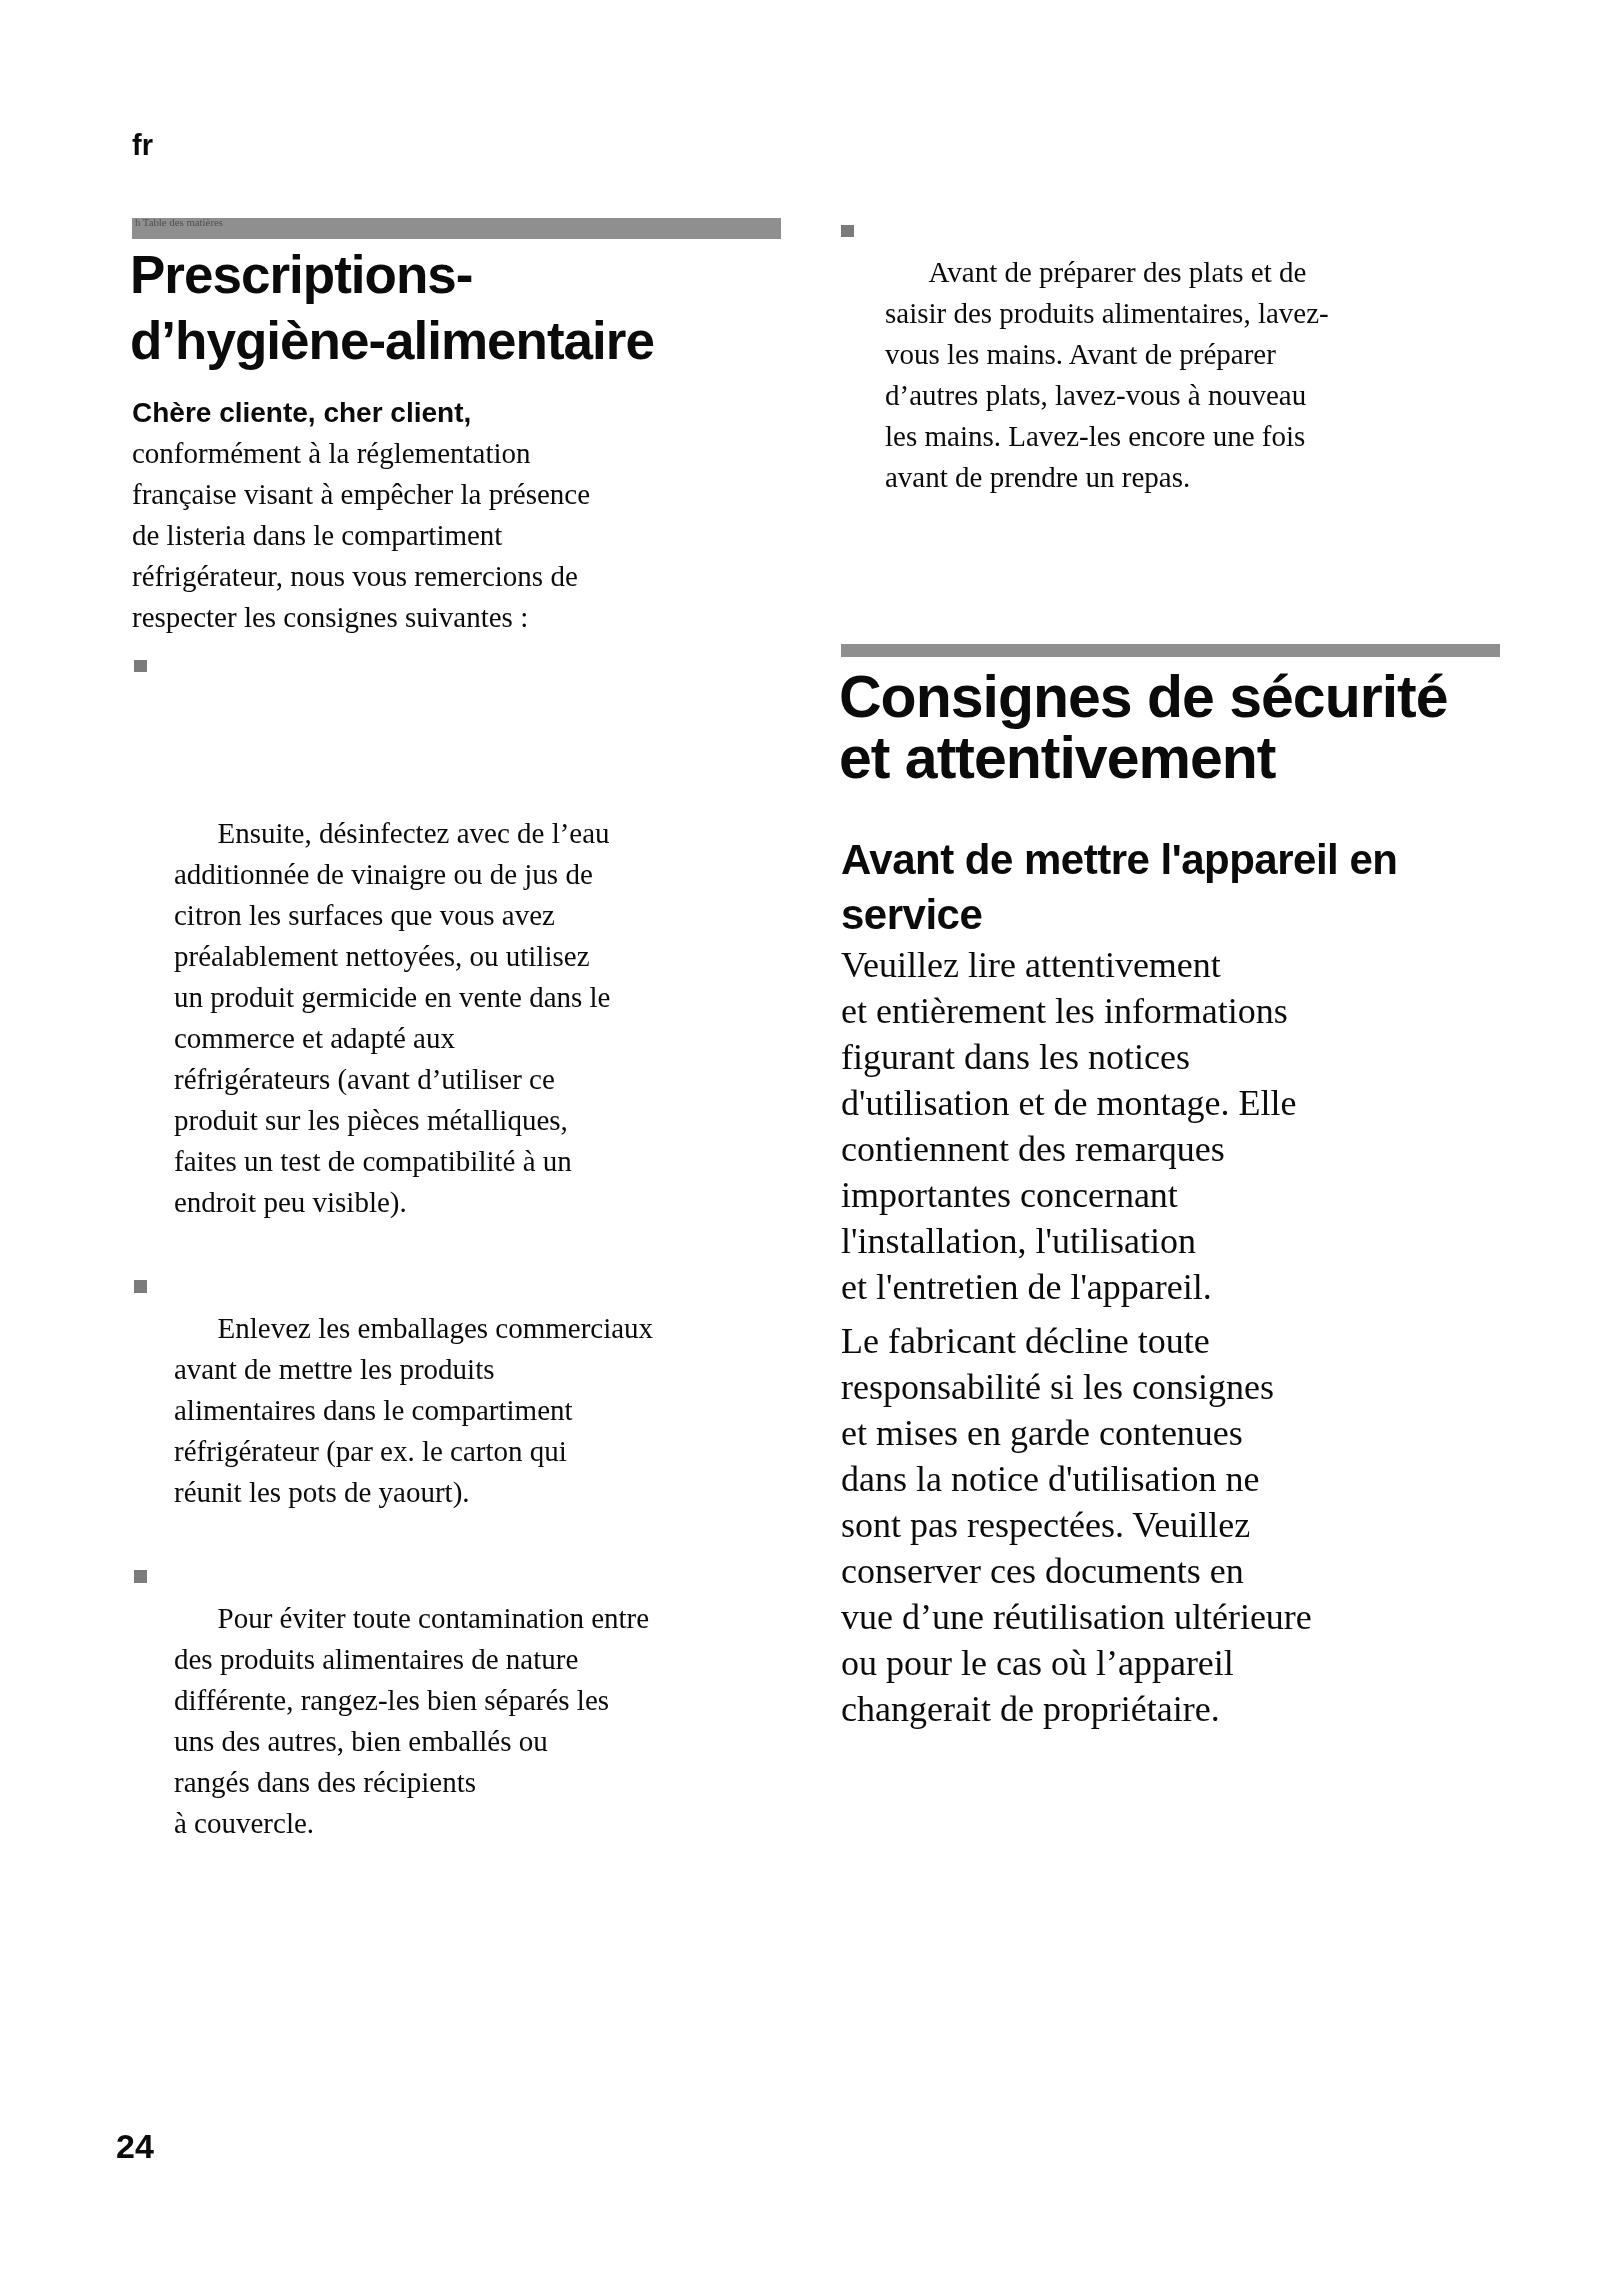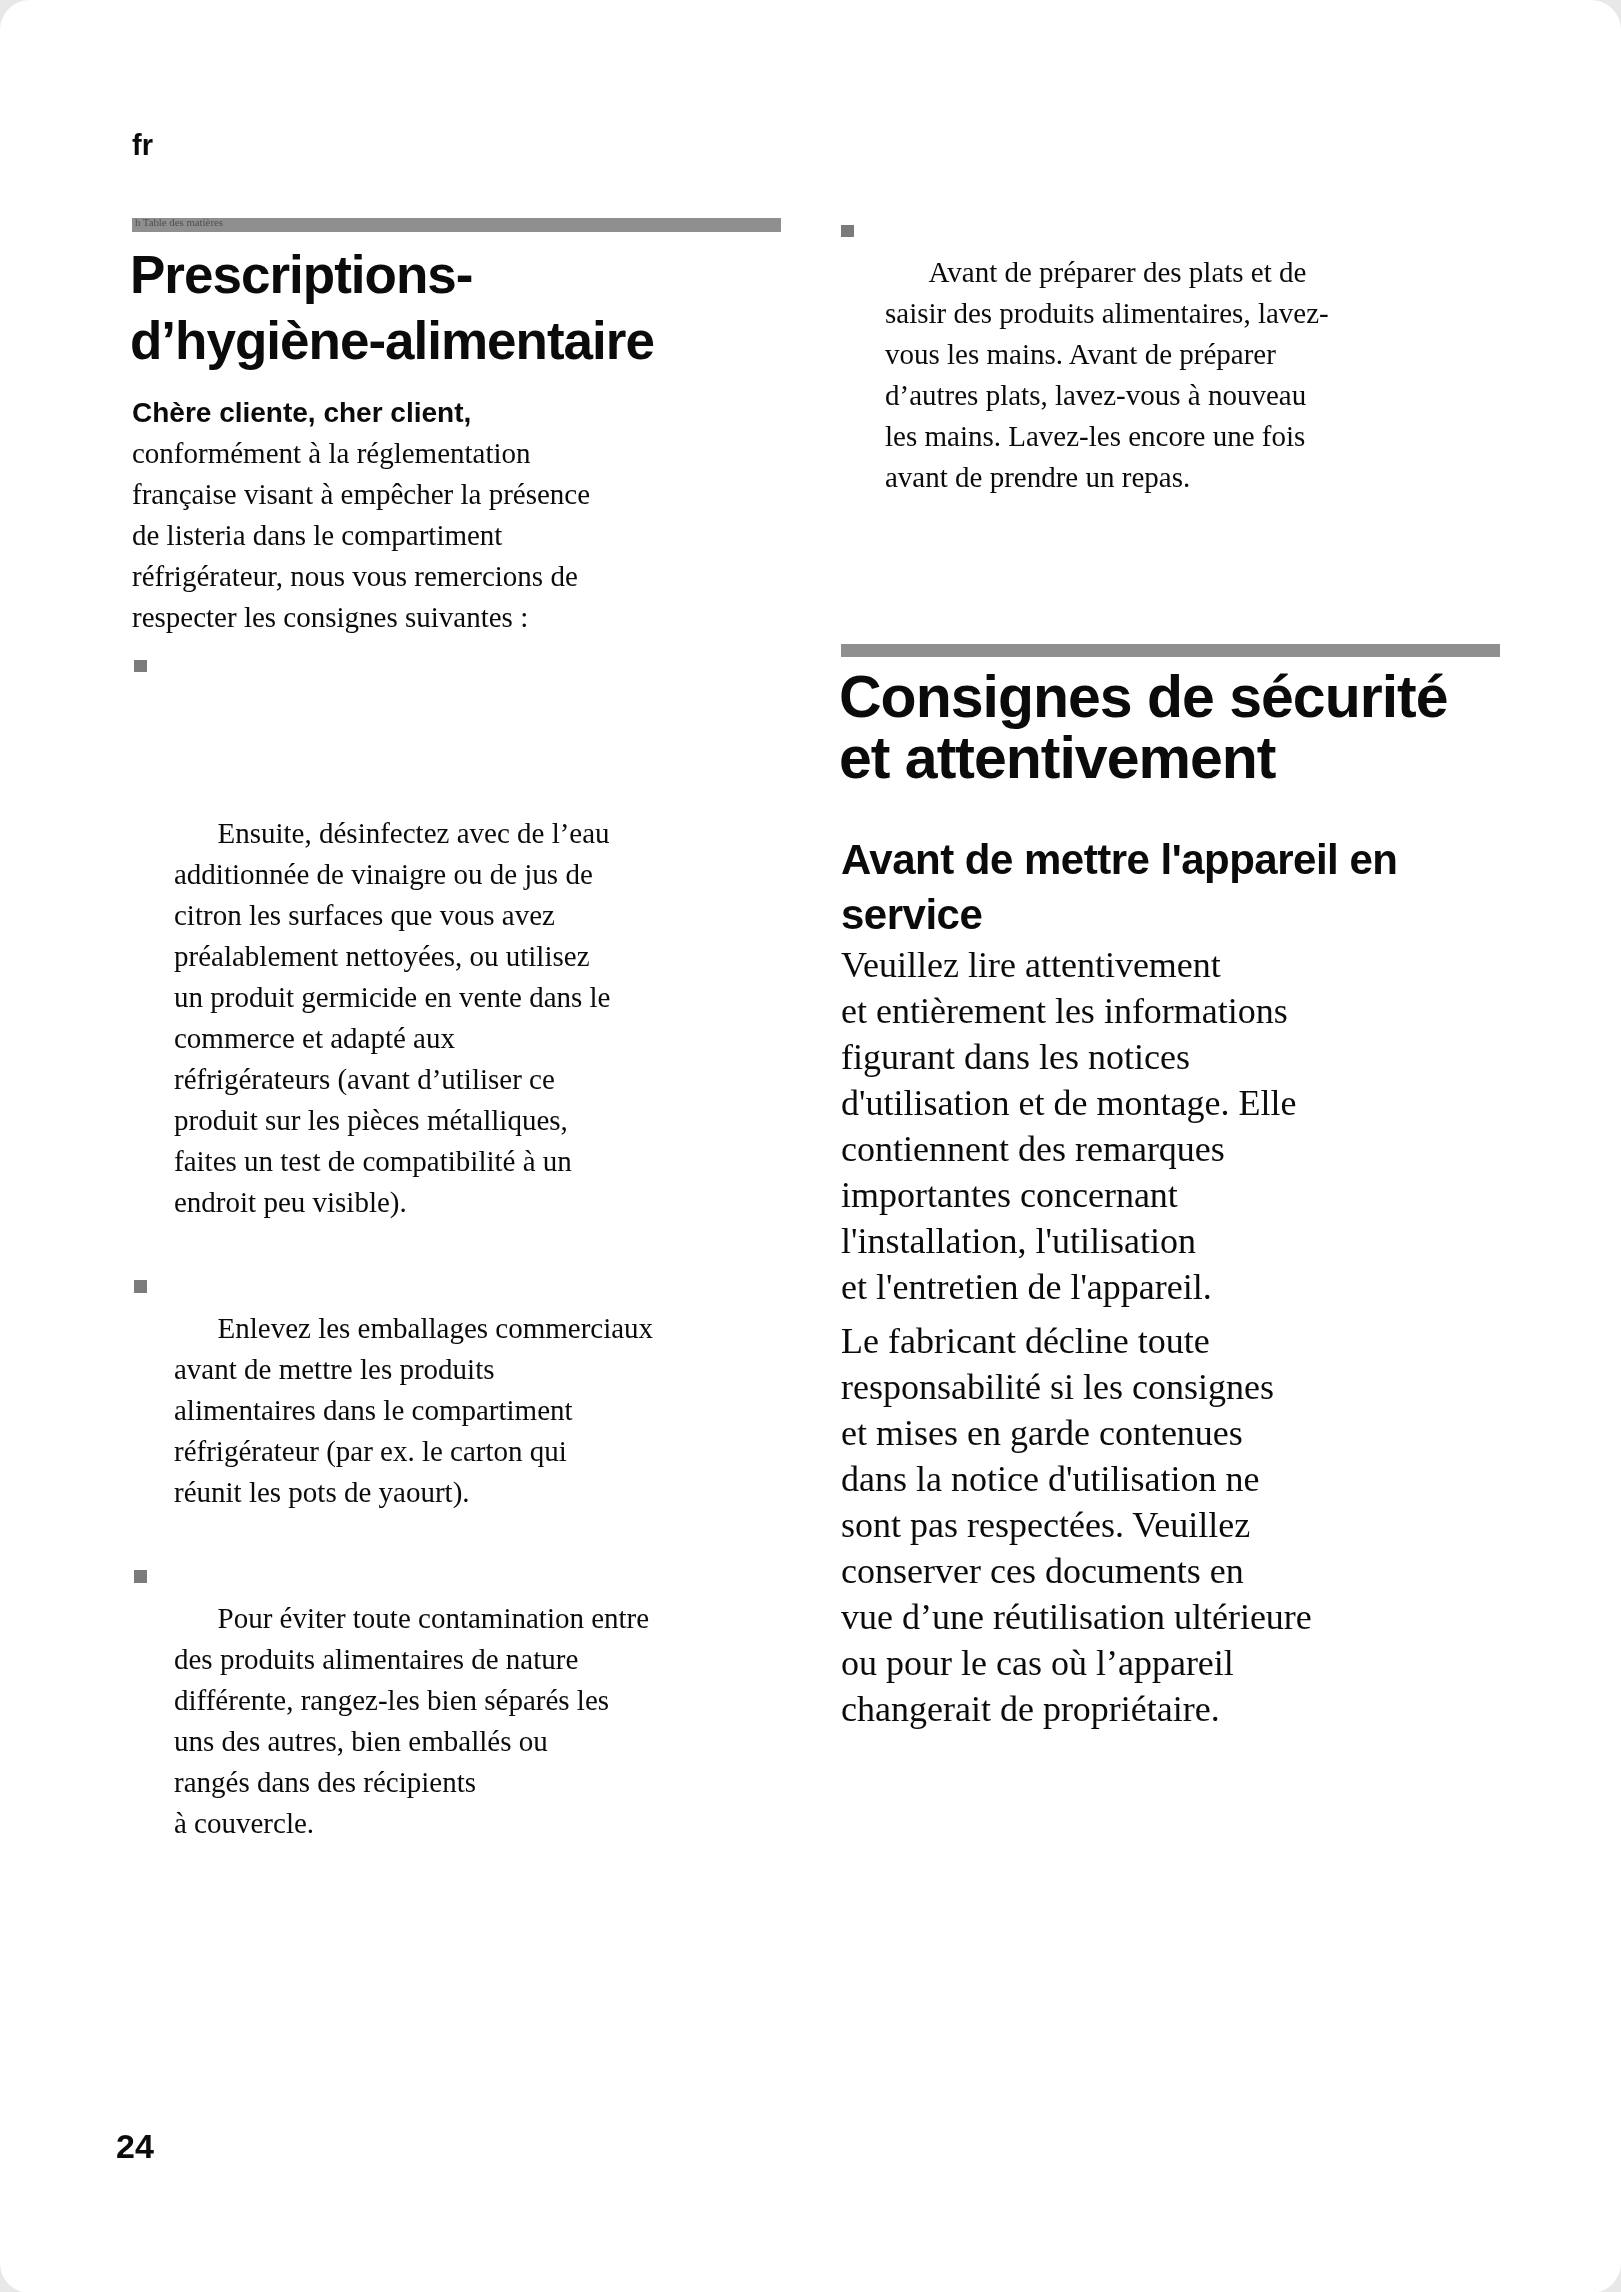--- a/index.html
+++ b/index.html
@@ -2,30 +2,29 @@
 <html lang="fr"><head>
 <meta charset="utf-8">
 <style>
   html,body { margin:0; padding:0; background:#e8e8e8; }
   #page {
     position:relative;
     width:1621px; height:2293px;
     background:#ffffff;
     overflow:hidden;
     color:#0b0b0b;
-    border-radius:30px;
   }
   .sans  { font-family:"Liberation Sans","DejaVu Sans",sans-serif; }
   .serif { font-family:"Liberation Serif","DejaVu Serif",serif; }
   .abs   { position:absolute; }
   .pre   { white-space:pre; }
 
   .lang-label { left:132px; top:128px; font-size:29px; line-height:35px; font-weight:bold; }
 
-  .top-bar { left:132px; top:218px; width:649px; height:14px; background:#8f8f8f; }
+  .top-bar { left:132px; top:218px; width:649px; height:21px; background:#8f8f8f; }
   .toc-note {
     position:absolute; left:2.9px; top:-2px;
     font-size:10.8px; line-height:13.7px; color:#4f4f4f;
     font-family:"Liberation Serif","DejaVu Serif",serif;
     white-space:nowrap;
   }
 
   h1,h2,h3,p,ul { margin:0; padding:0; }
 
   .h1-left {

